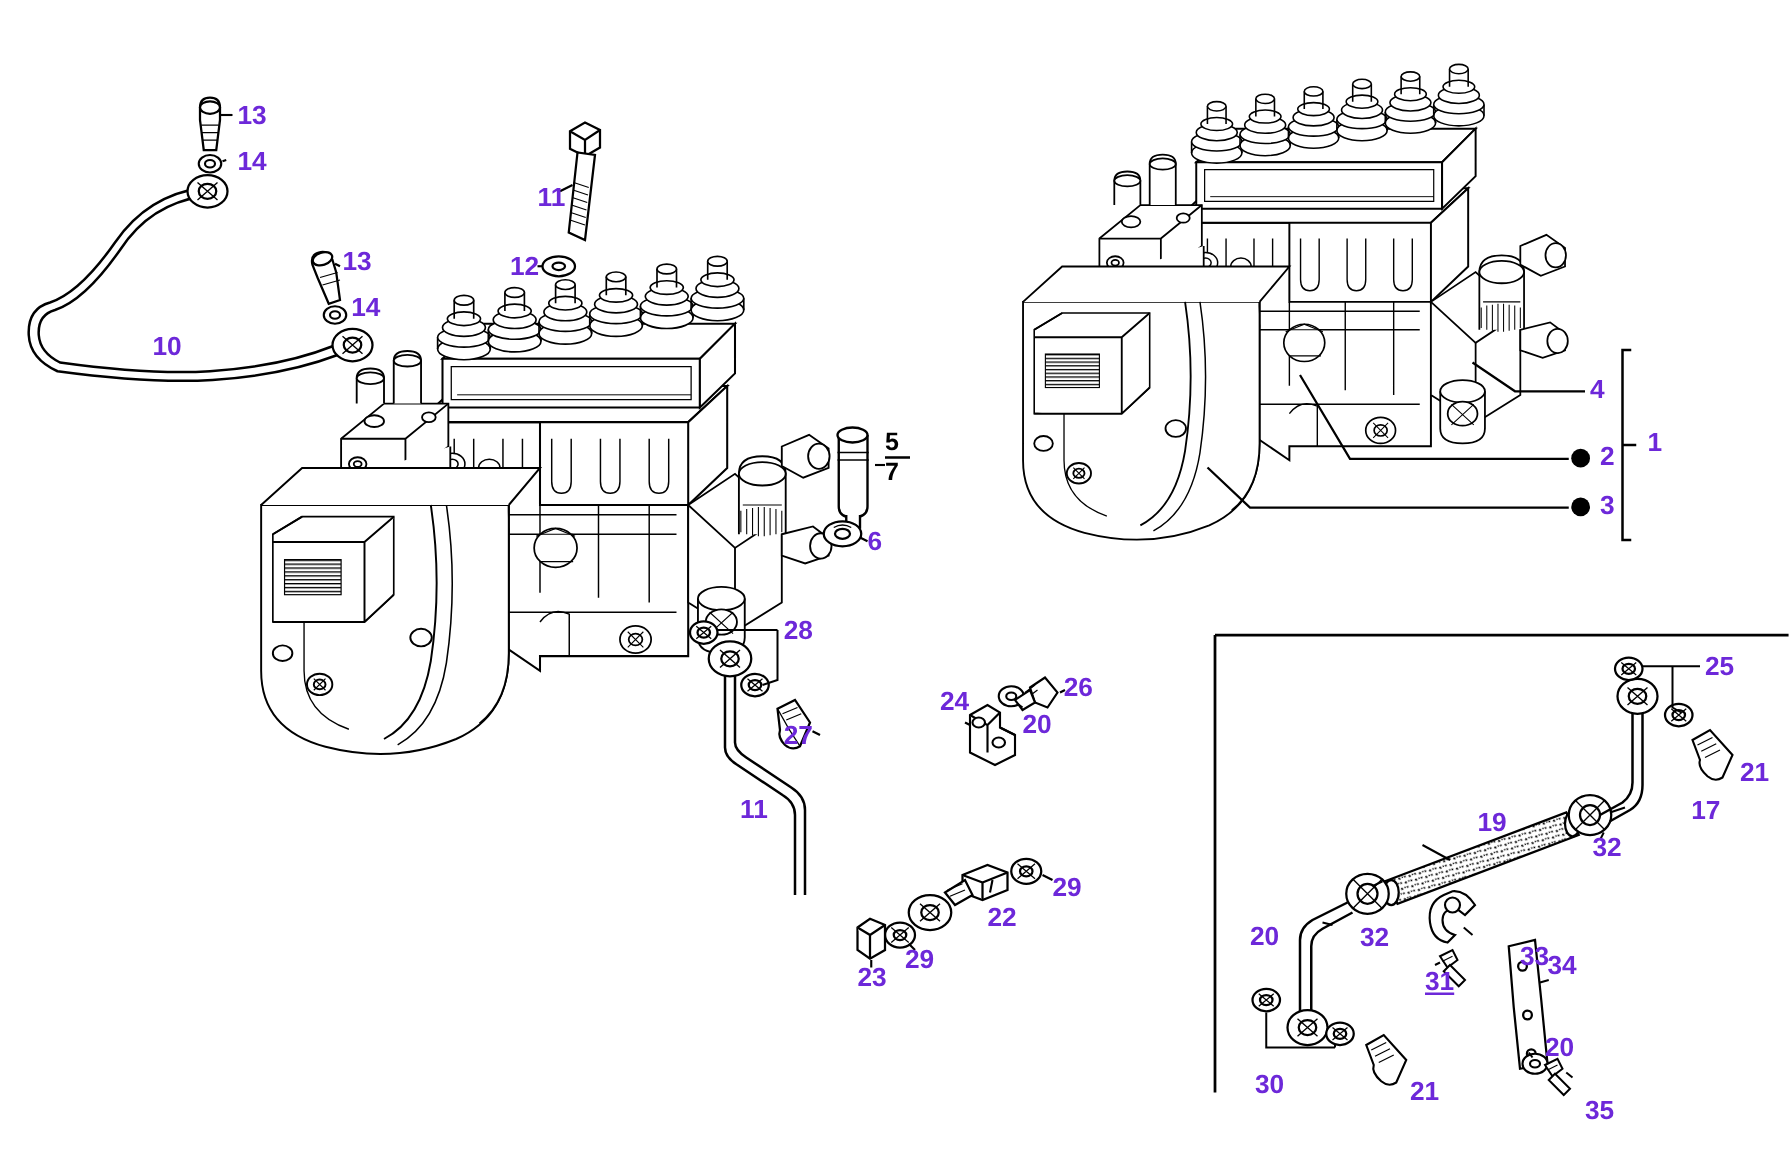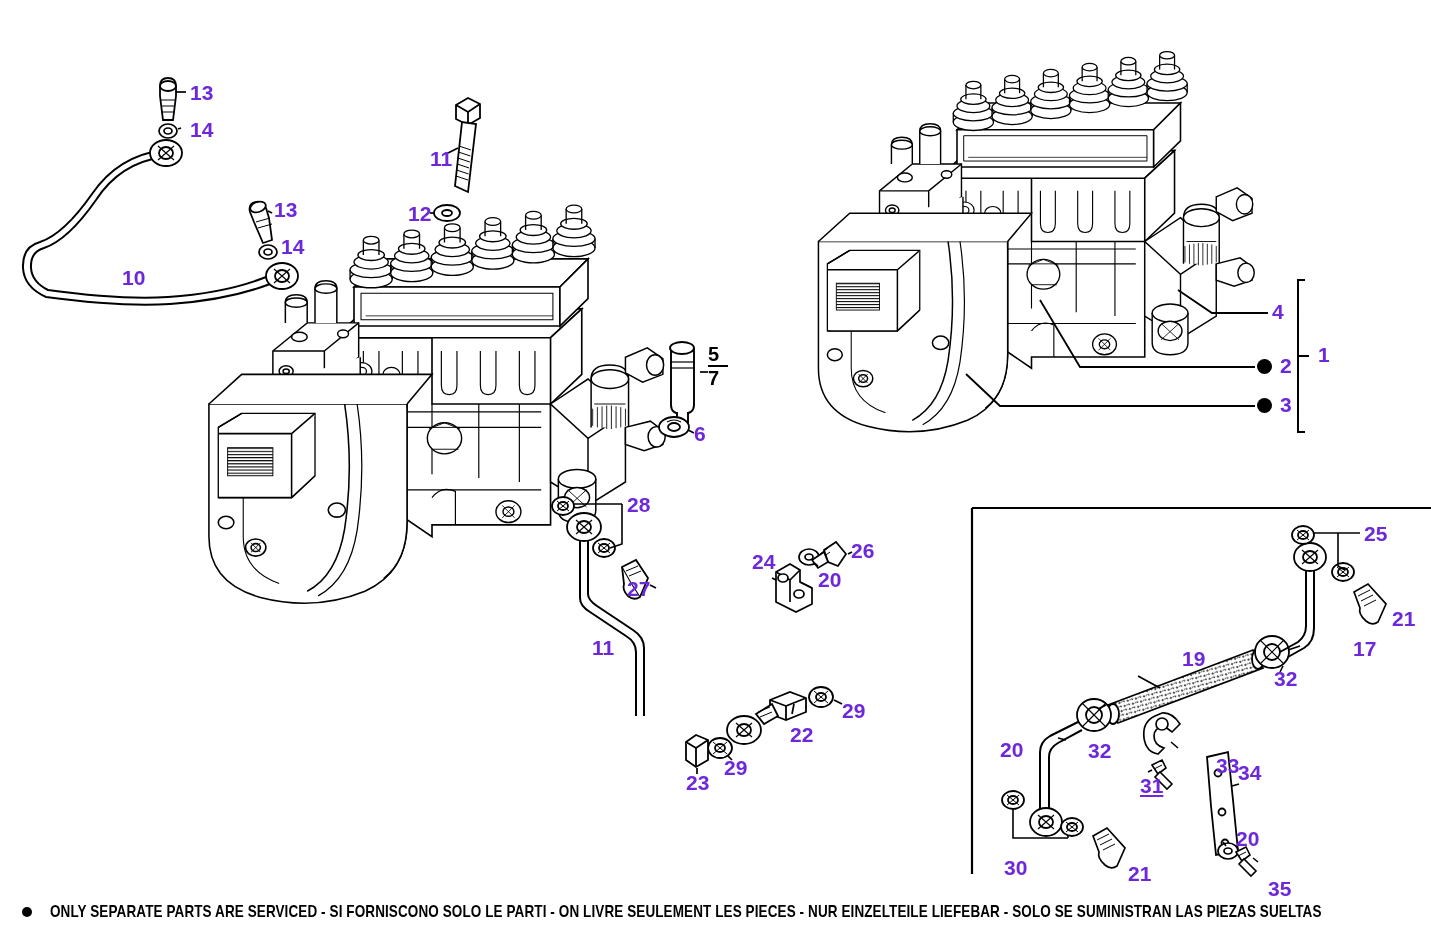--- a/index.html
+++ b/index.html
@@ -617,18 +617,14 @@
   <div class="num" style="left:1088px;top:740px;">32</div>
   <div class="num" style="left:1216px;top:731px;margin-top:24px;">33</div>
   <div class="num" style="left:1000px;top:739px;">20</div>
   <div class="num" style="left:1140px;top:775px;text-decoration:underline;">31</div>
   <div class="num" style="left:1238px;top:762px;">34</div>
   <div class="num" style="left:1004px;top:857px;">30</div>
   <div class="num" style="left:1128px;top:863px;">21</div>
   <div class="num" style="left:1236px;top:828px;">20</div>
   <div class="num" style="left:1268px;top:847px;margin-top:31px;">35</div>
 
-  <div class="footer">
-    <span class="bullet"></span>
-    <span class="ftext">ONLY SEPARATE PARTS ARE SERVICED - SI FORNISCONO SOLO LE PARTI - ON LIVRE SEULEMENT LES PIECES - NUR EINZELTEILE LIEFEBAR - SOLO SE SUMINISTRAN LAS PIEZAS SUELTAS</span>
-  </div>
 
 </div>
 
 </body></html>

